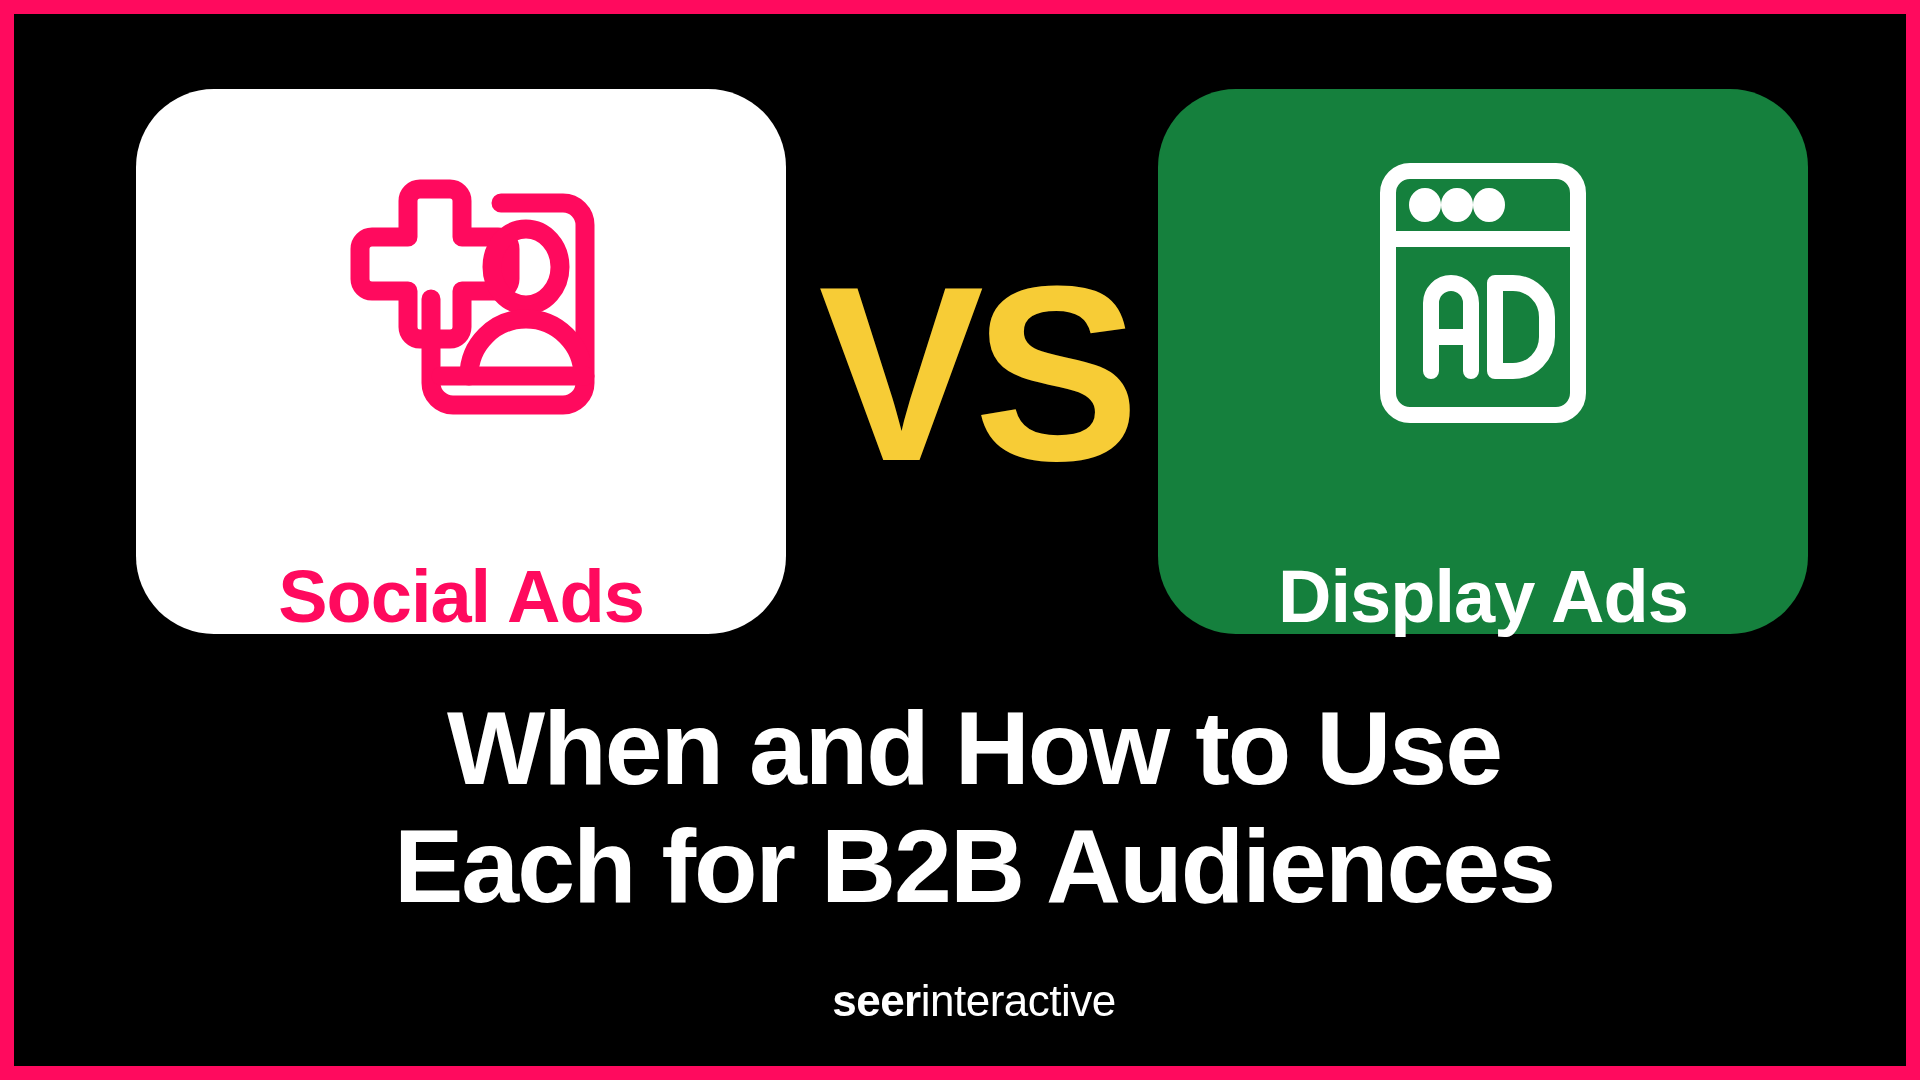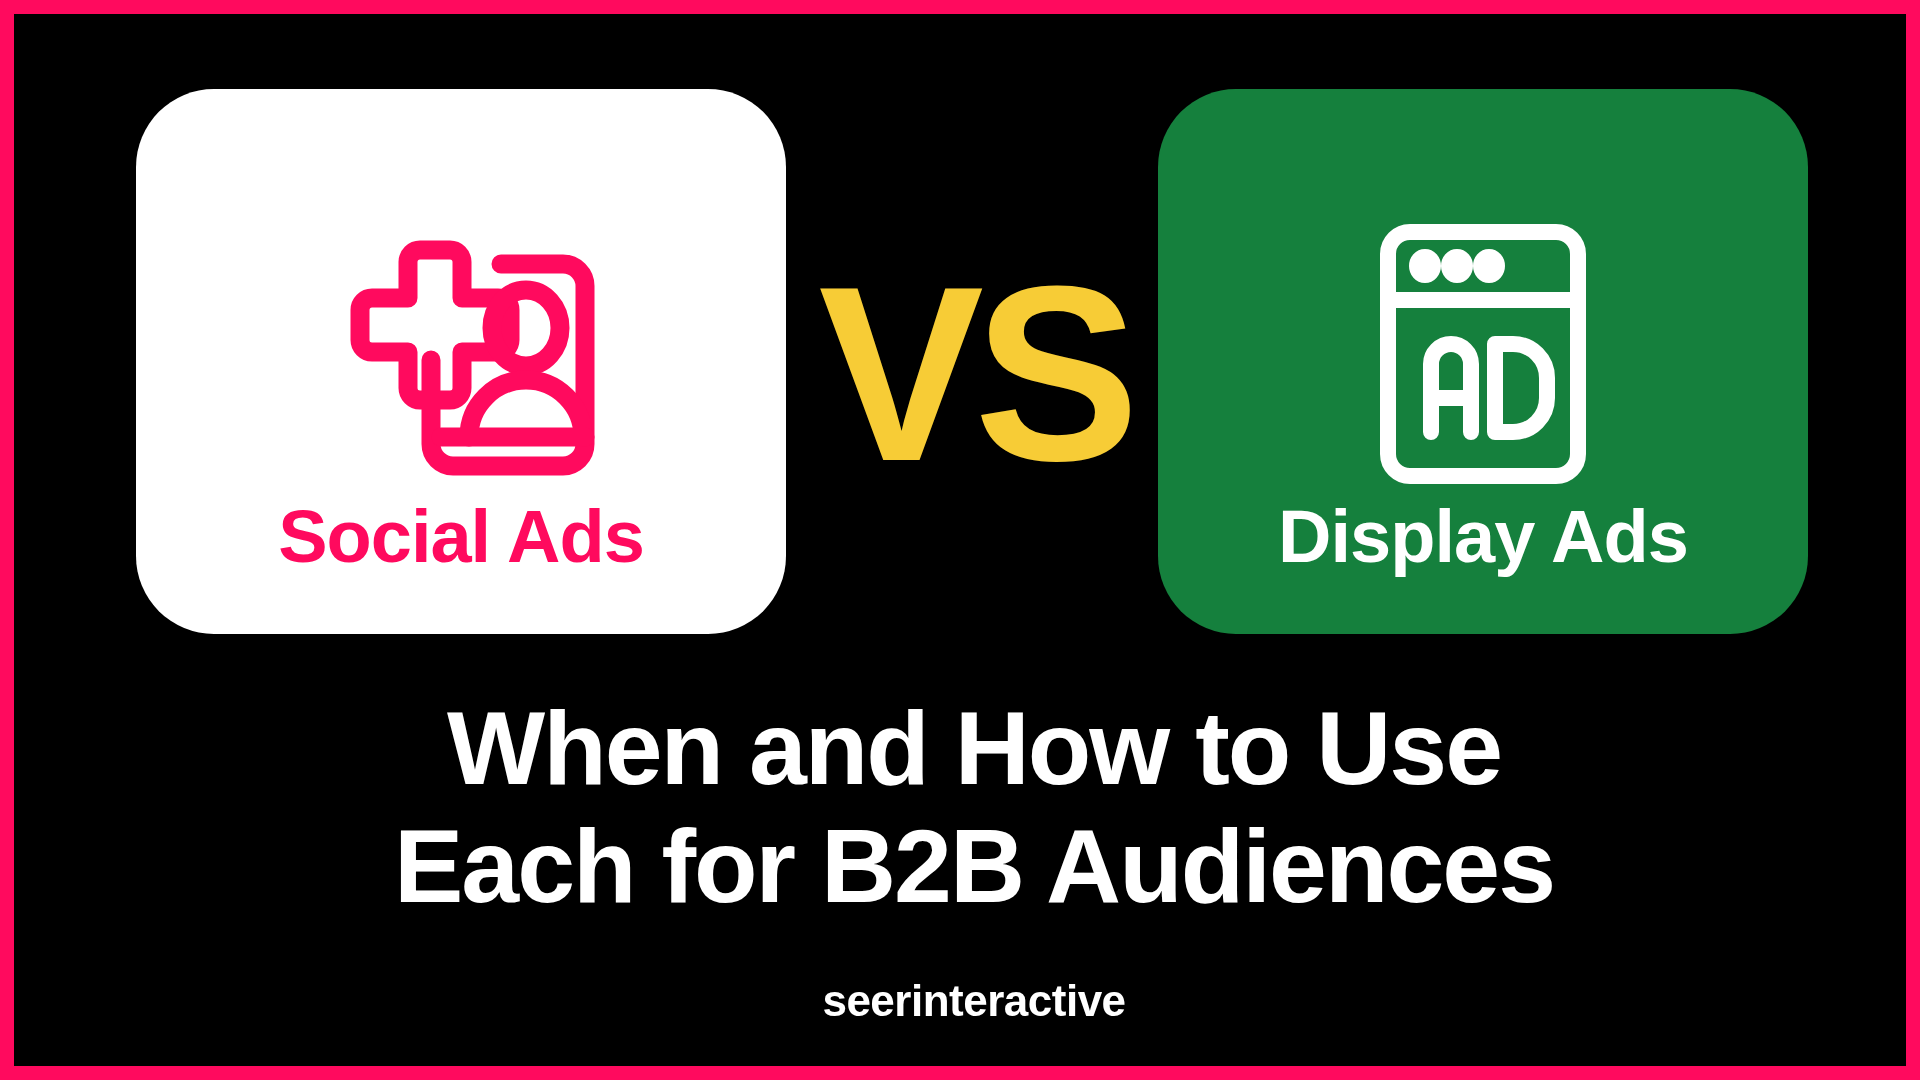--- a/index.html
+++ b/index.html
@@ -30,21 +30,21 @@
 
   .card{
     position:absolute;
     top:75px;
     width:650px;
     height:545px;
     border-radius:78px;
     display:flex;
     flex-direction:column;
     align-items:center;
-    justify-content:center;
+    justify-content:space-between;
   }
   .card-social{
     left:122px;
     background:#FFFFFF;
   }
   .card-display{
     left:1144px;
     background:#15803d;
   }
 
@@ -107,21 +107,21 @@
     top:965px;
     width:1920px;
     text-align:center;
     color:#FFFFFF;
     font-family:"Liberation Sans", sans-serif;
     font-size:44px;
     line-height:1;
     letter-spacing:-0.5px;
   }
   .logo .seer{ font-weight:bold; }
-  .logo .interactive{ font-weight:bold; }
+  .logo .interactive{ font-weight:normal; }
 </style>
 </head>
 <body>
 
 <div id="stage">
 
   <div class="cards-row">
 
     <div class="card card-social">
 

